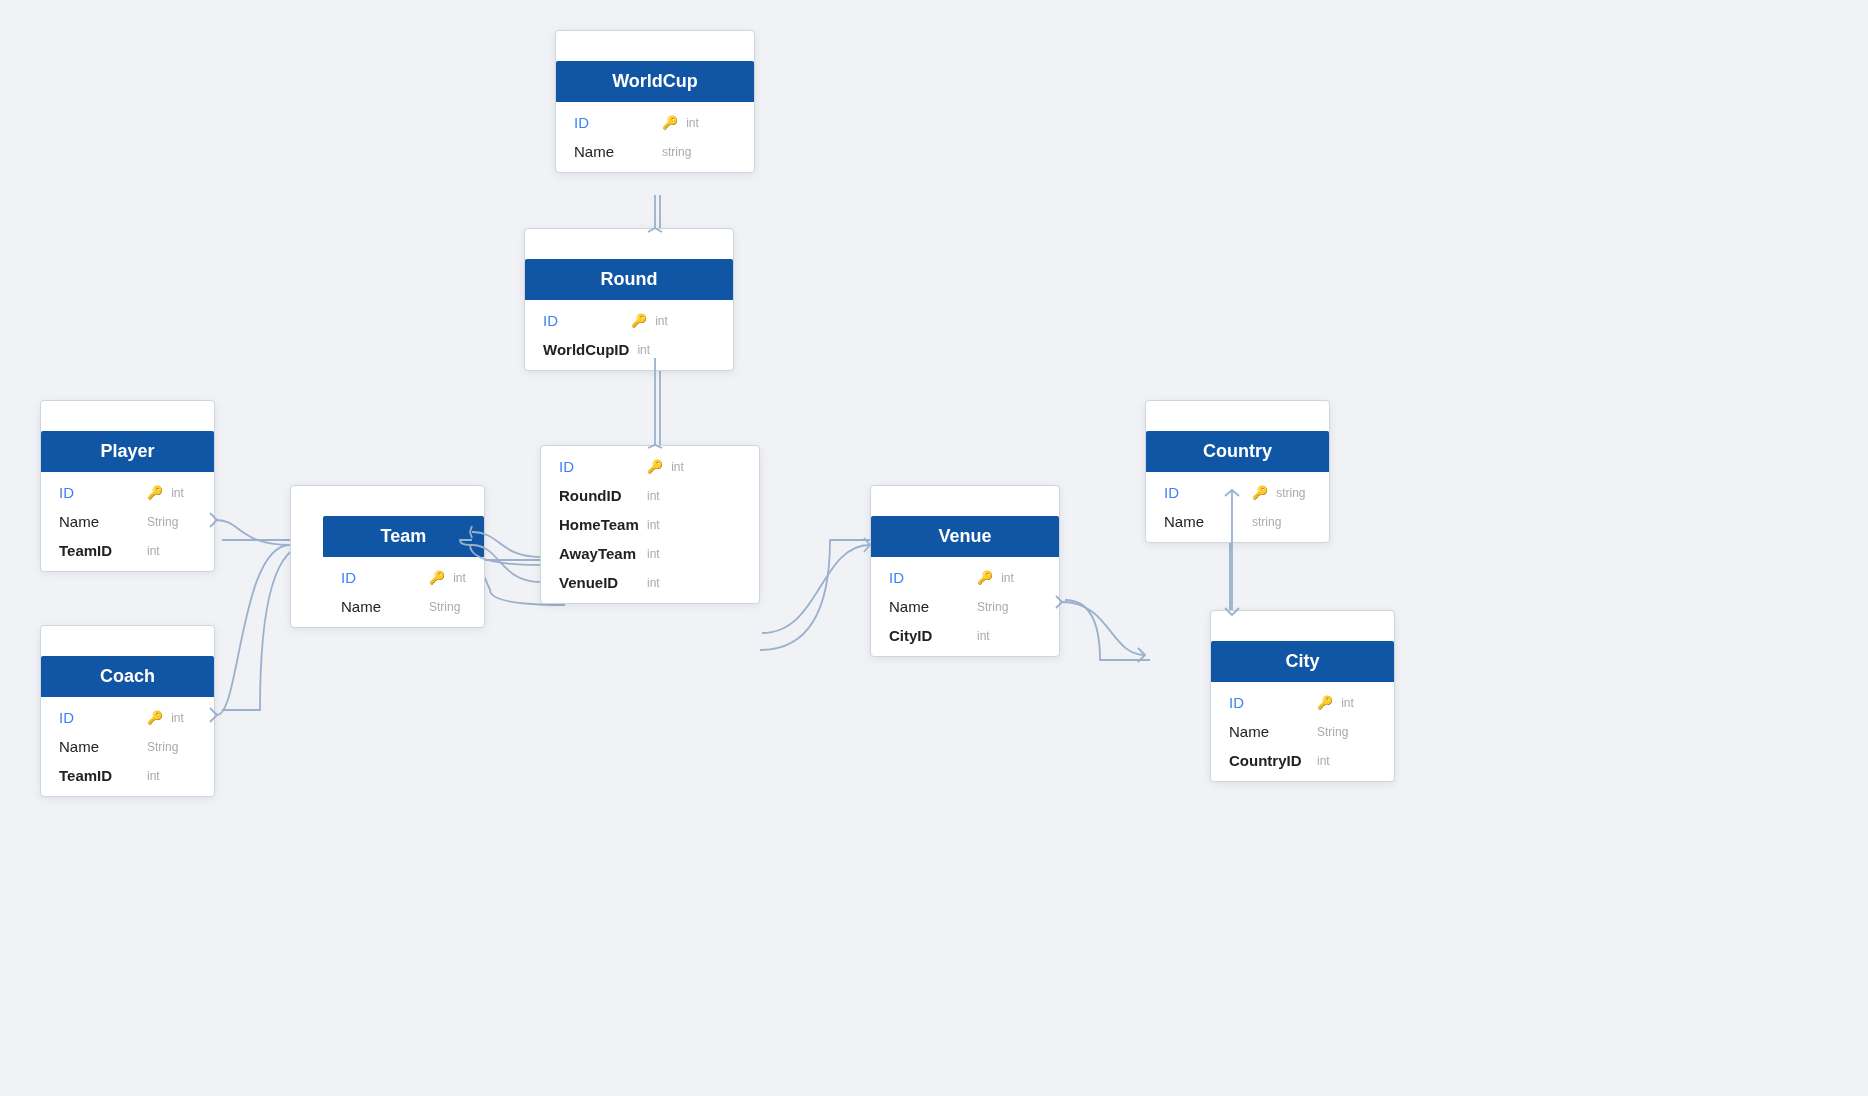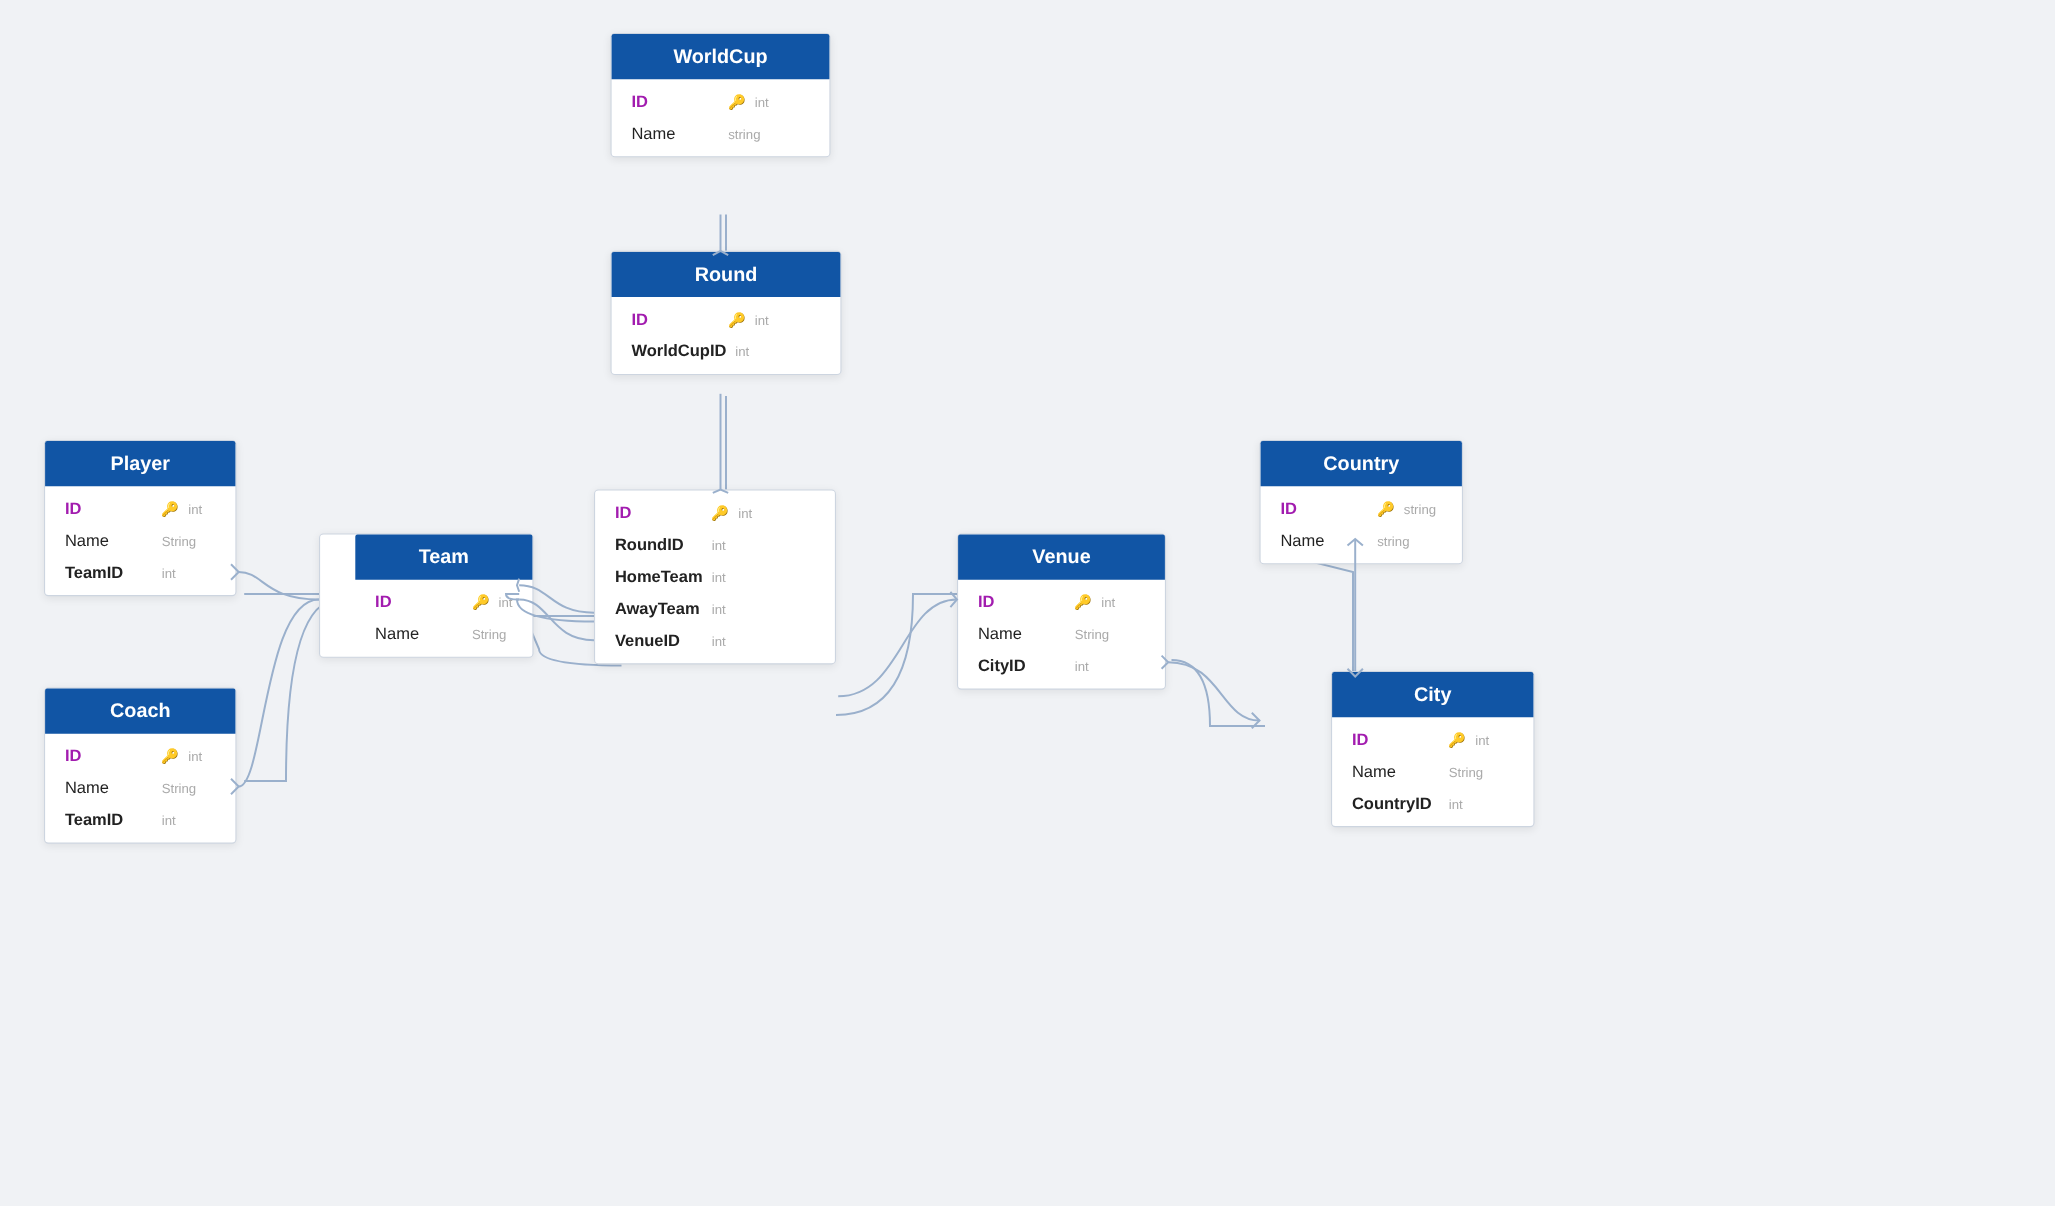--- a/index.html
+++ b/index.html
@@ -26,38 +26,39 @@
       min-width: 160px;
     }
     .entity-header {
       background: #1155a5;
       color: #fff;
       font-size: 18px;
       font-weight: 600;
       padding: 10px 18px;
       border-radius: 2px 2px 0 0;
       text-align: center;
+      margin-top: 30px;
     }
     .entity-body {
       padding: 6px 0;
     }
     .field-row {
       display: flex;
       align-items: center;
       padding: 6px 18px;
       gap: 8px;
       font-size: 15px;
     }
     .field-name {
       color: #222;
       min-width: 80px;
     }
     .field-name.pk {
-      color: #a21caf;
-      font-weight: 700;
+      color: #3b82f6;
+      font-weight: 400;
     }
     .field-name.fk {
       font-weight: 700;
       color: #222;
     }
     .key-icon {
       color: #aaa;
       font-size: 13px;
     }
     .field-type {
@@ -110,21 +111,21 @@
         <span class="key-icon">🔑</span>
         <span class="field-type">int</span>
       </div>
       <div class="field-row">
         <span class="field-name">Name</span>
         <span class="field-type">string</span>
       </div>
     </div>
   </div>
 
-  <div class="entity" style="left:555px; top:228px; min-width:210px;">
+  <div class="entity" style="left:524px; top:228px; min-width:210px;">
     <div class="entity-header">Round</div>
     <div class="entity-body">
       <div class="field-row">
         <span class="field-name pk">ID</span>
         <span class="key-icon">🔑</span>
         <span class="field-type">int</span>
       </div>
       <div class="field-row">
         <span class="field-name fk">WorldCupID</span>
         <span class="field-type">int</span>

